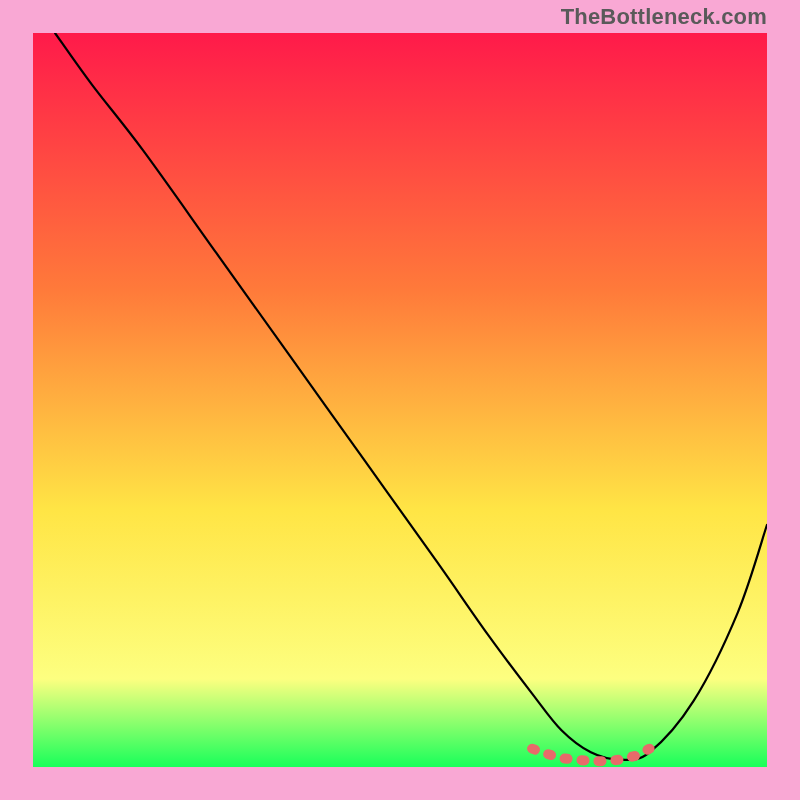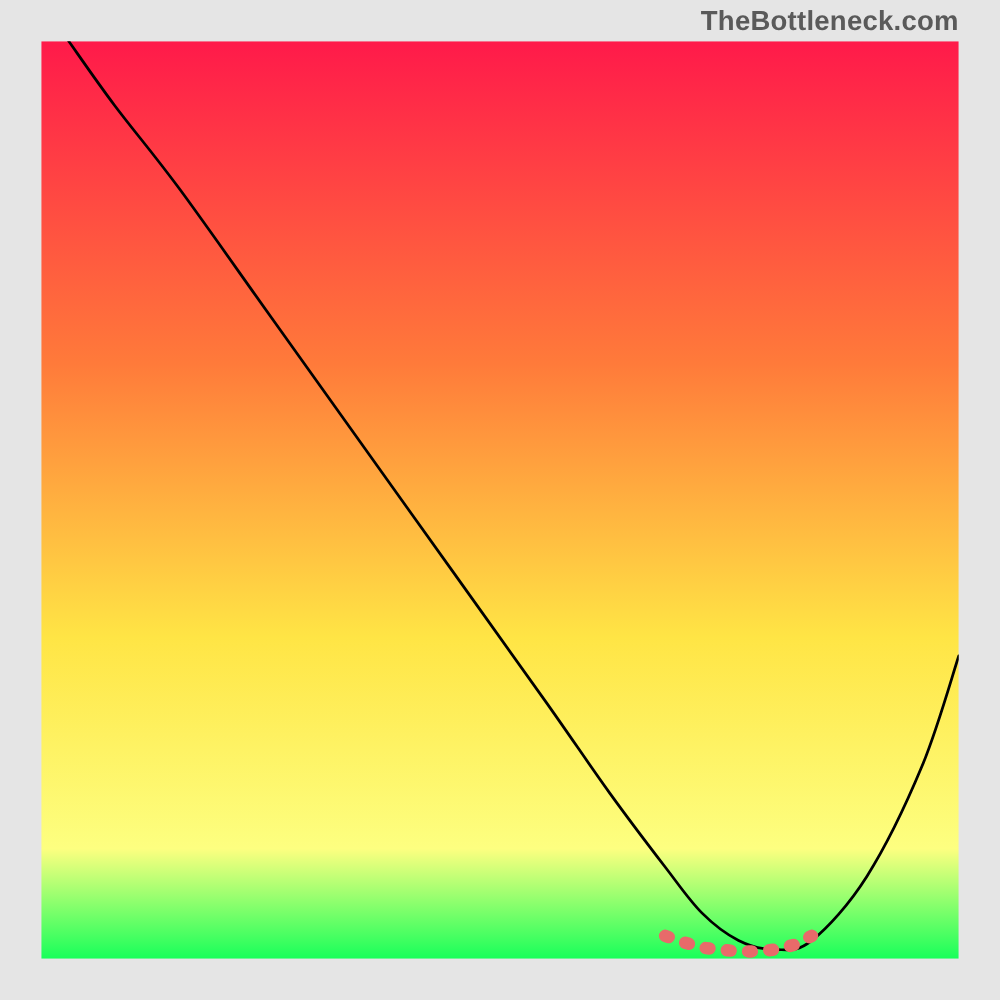--- a/index.html
+++ b/index.html
@@ -7,21 +7,21 @@
     padding: 0;
     width: 800px;
     height: 800px;
     background: #000;
     overflow: hidden;
   }
   .chart-container {
     position: relative;
     width: 800px;
     height: 800px;
-    background: #e5e5e5;
+    background: #f9a8d4;
   }
   .plot-area {
     position: absolute;
     left: 33px;
     top: 33px;
     width: 734px;
     height: 734px;
   }
   .watermark {
     position: absolute;

